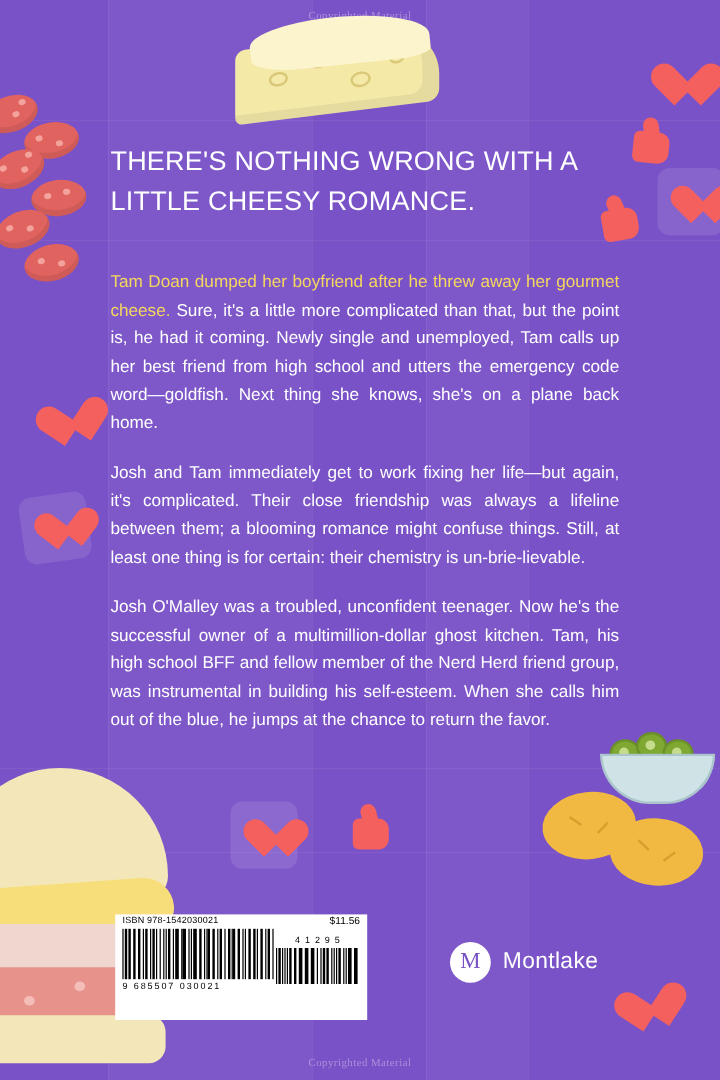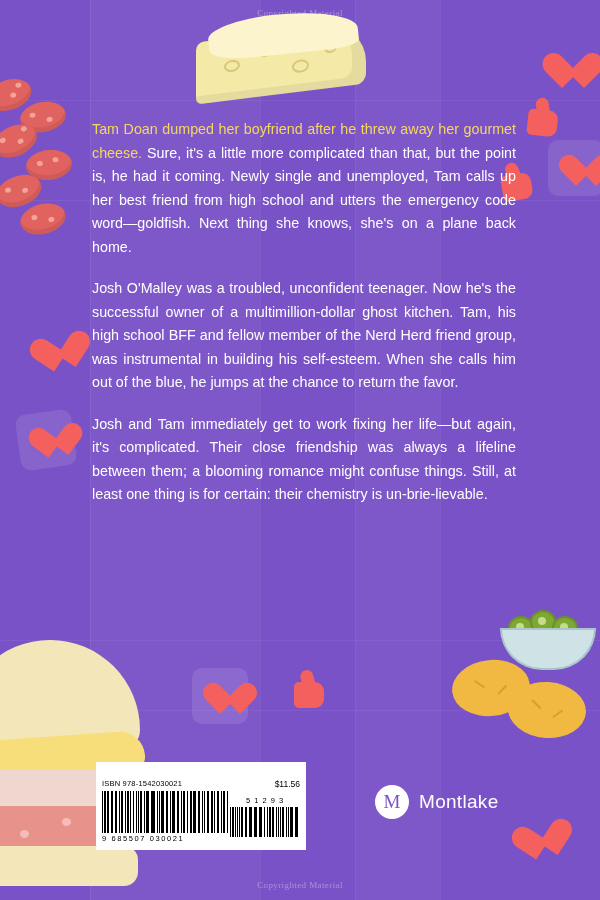--- a/index.html
+++ b/index.html
@@ -295,21 +295,21 @@
   }
 
   
   .barcode-box {
     position: absolute;
     left: 96px;
     top: 762px;
     width: 210px;
     height: 88px;
     background: #ffffff;
-    padding: 17px 6px 3px 6px;
+    padding: 0 6px 3px 6px;
     box-sizing: border-box;
   }
   .barcode-top {
     display: flex;
     justify-content: space-between;
     align-items: flex-start;
     font-size: 7.5px;
     color: #000;
     font-family: "Liberation Sans", sans-serif;
   }
@@ -502,26 +502,27 @@
         <i style="left:140px; top:26px;"></i>
       </div>
       <div class="bread-bottom"></div>
     </div>
   </div>
 
   <div class="watermark top">Copyrighted Material</div>
   <div class="watermark bottom">Copyrighted Material</div>
 
   <div class="content">
+    <h1 class="headline">THERE'S NOTHING WRONG WITH A LITTLE CHEESY ROMANCE.</h1>
 
     <p class="blurb"><span class="hook">Tam Doan dumped her boyfriend after he threw away her gourmet cheese.</span><span> Sure, it's a little more complicated than that, but the point is, he had it coming. Newly single and unemployed, Tam calls up her best friend from high school and utters the emergency code word—goldfish. Next thing she knows, she's on a plane back home.</span></p>
 
+    <p class="blurb">Josh and Tam immediately get to work fixing her life—but again, it's complicated. Their close friendship was always a lifeline between them; a blooming romance might confuse things. Still, at least one thing is for certain: their chemistry is un-brie-lievable.</p>
+
     <p class="blurb">Josh O'Malley was a troubled, unconfident teenager. Now he's the successful owner of a multimillion-dollar ghost kitchen. Tam, his high school BFF and fellow member of the Nerd Herd friend group, was instrumental in building his self-esteem. When she calls him out of the blue, he jumps at the chance to return the favor.</p>
-
-    <p class="blurb">Josh and Tam immediately get to work fixing her life—but again, it's complicated. Their close friendship was always a lifeline between them; a blooming romance might confuse things. Still, at least one thing is for certain: their chemistry is un-brie-lievable.</p>
   </div>
 
   <div class="barcode-box">
     <div class="barcode-top">
       <div class="isbn-text">ISBN 978-1542030021</div>
       <div class="price-text">$11.56</div>
     </div>
     <div class="ean-row">
       <div class="ean-left">
         <div class="bars" id="bars-main">
@@ -564,21 +565,21 @@
             <span style="width: 2px; margin-right: 1px;"></span>
             <span style="width: 2px; margin-right: 2px;"></span>
             <span style="width: 3px; margin-right: 2px;"></span>
             <span style="width: 1px; margin-right: 1px;"></span>
             <span style="width: 2px; margin-right: 2px;"></span>
             <span style="width: 2px; margin-right: 2px;"></span>
           </div>
         <div class="ean-num">9 685507 030021</div>
       </div>
       <div class="ean-right">
-        <div class="five-digit">5 1 2 9 3</div>
+        <div class="five-digit">4 1 2 9 5</div>
         <div class="bars" id="bars-addon">
             <span style="width: 1px; margin-right: 1px;"></span>
             <span style="width: 2px; margin-right: 1px;"></span>
             <span style="width: 1px; margin-right: 1px;"></span>
             <span style="width: 1px; margin-right: 1px;"></span>
             <span style="width: 1px; margin-right: 1px;"></span>
             <span style="width: 3px; margin-right: 2px;"></span>
             <span style="width: 2px; margin-right: 2px;"></span>
             <span style="width: 3px; margin-right: 2px;"></span>
             <span style="width: 3px; margin-right: 2px;"></span>

